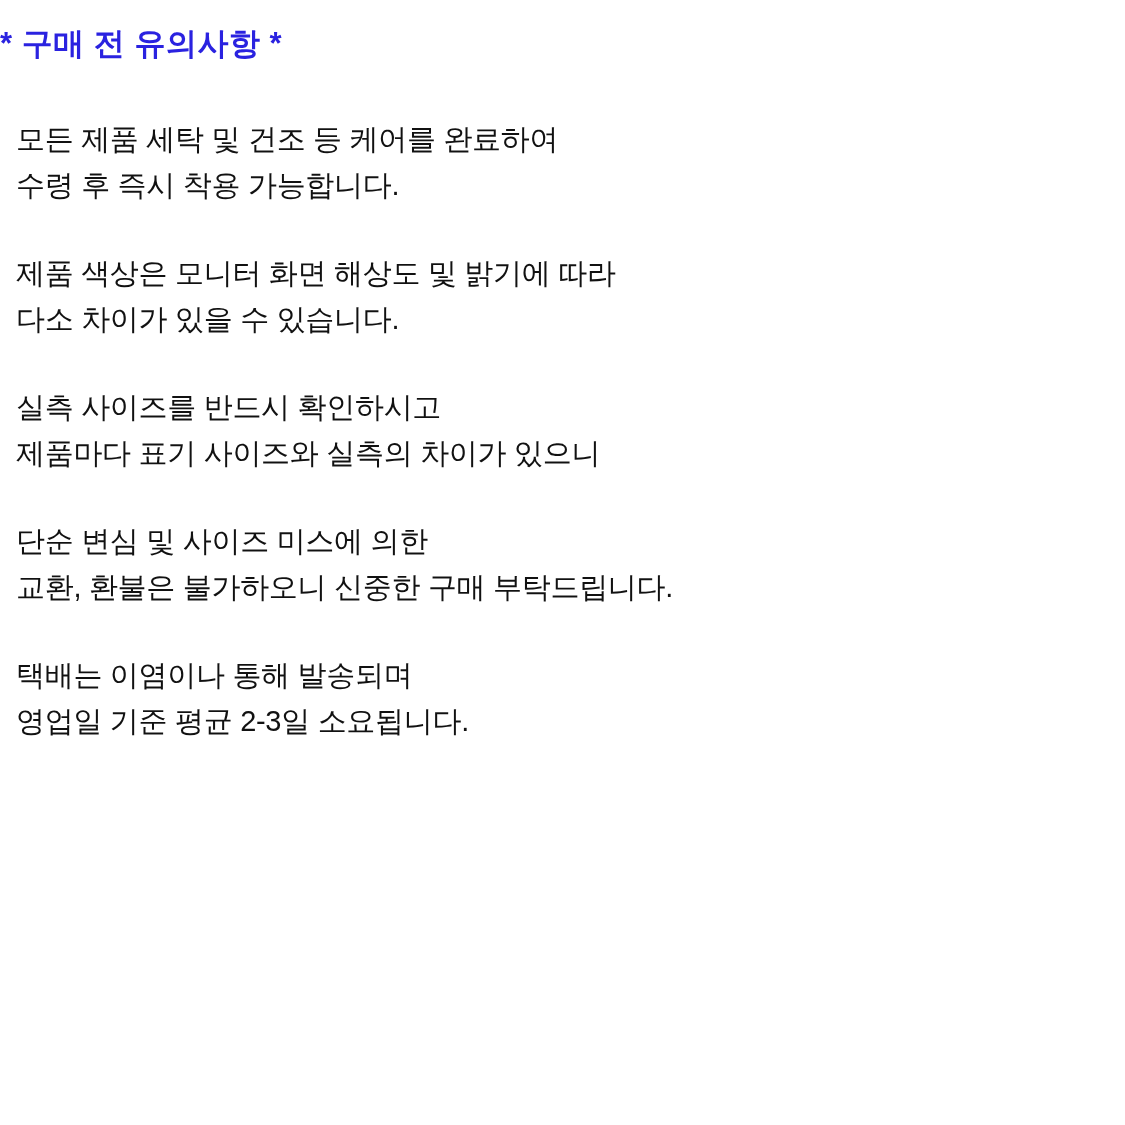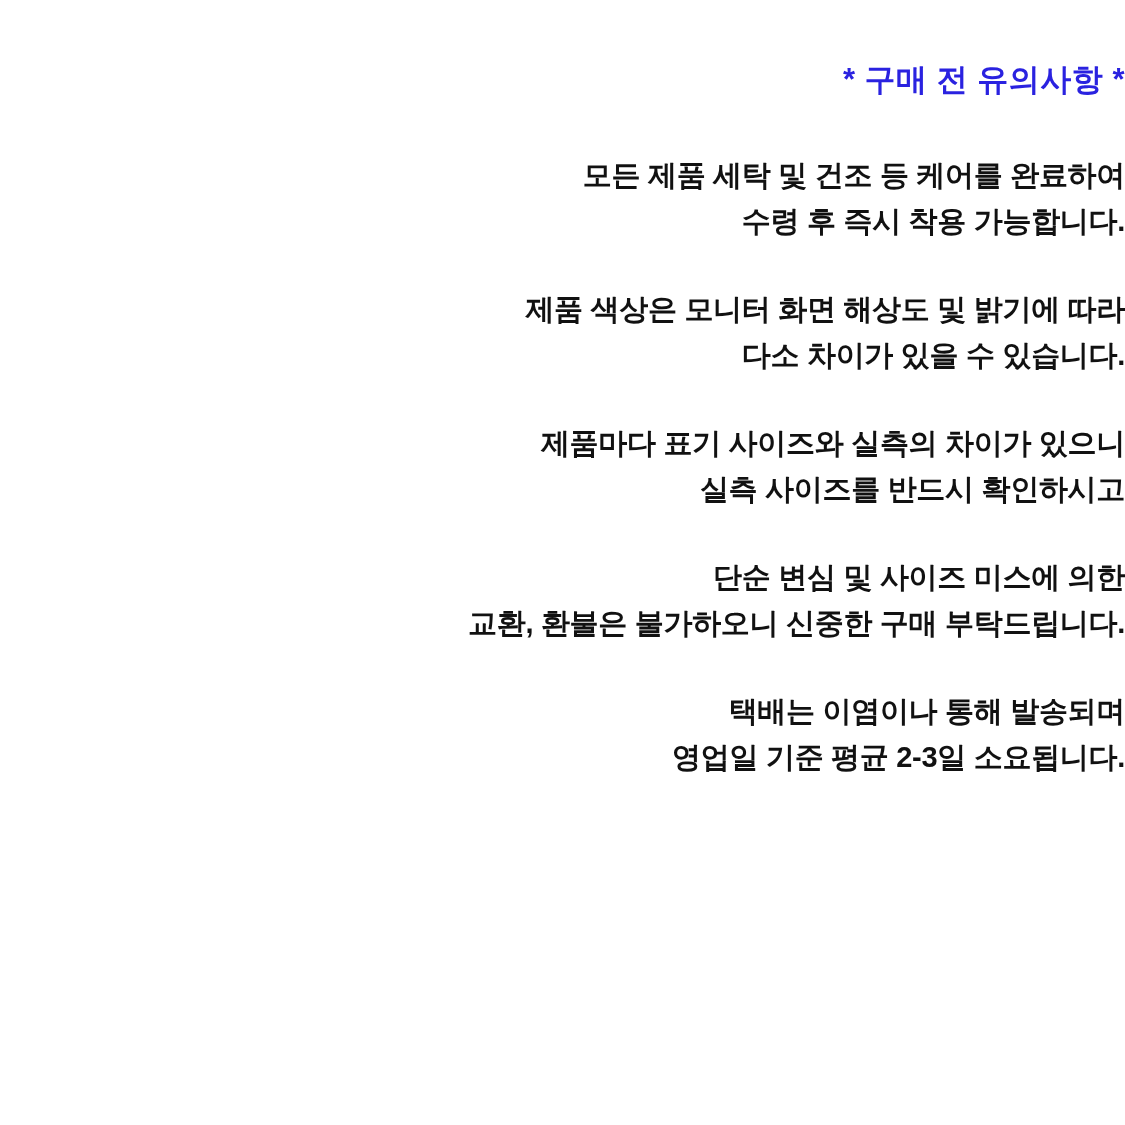--- a/index.html
+++ b/index.html
@@ -10,39 +10,39 @@
   body {
     width: 1125px;
     height: 1125px;
     font-family: "Liberation Sans", "DejaVu Sans", sans-serif;
     overflow: hidden;
   }
   .page {
     width: 1125px;
     height: 1125px;
     box-sizing: border-box;
-    padding-top: 64px;
-    text-align: right;
+    padding-top: 28px;
+    text-align: left;
     background: var(--bg-color, #ffffff);
   }
   .title {
     font-size: 31px;
     font-weight: 800;
     color: var(--title-color, #2a22e0);
     line-height: 32px;
     height: 32px;
     margin: 0 0 56px 0;
     letter-spacing: 0.5px;
   }
   .para {
     font-size: 29px;
-    font-weight: 700;
+    font-weight: 400;
     color: var(--body-color, #111111);
     line-height: 46px;
-    margin: 0 0 42px 0;
+    margin: 0 0 42px 16px;
     letter-spacing: -0.3px;
   }
   .line {
     height: 46px;
     white-space: nowrap;
   }
 </style>
 </head>
 <body>
 
@@ -57,22 +57,22 @@
 
   <div class="para">
   </div>
 
   <div class="para">
     <div class="line">제품 색상은 모니터 화면 해상도 및 밝기에 따라</div>
     <div class="line">다소 차이가 있을 수 있습니다.</div>
   </div>
 
   <div class="para">
+    <div class="line">실측 사이즈를 반드시 확인하시고</div>
     <div class="line">제품마다 표기 사이즈와 실측의 차이가 있으니</div>
-    <div class="line">실측 사이즈를 반드시 확인하시고</div>
   </div>
 
   <div class="para">
     <div class="line">단순 변심 및 사이즈 미스에 의한</div>
     <div class="line">교환, 환불은 불가하오니 신중한 구매 부탁드립니다.</div>
   </div>
 
   <div class="para">
     <div class="line">택배는 이염이나 통해 발송되며</div>
     <div class="line">영업일 기준 평균 2-3일 소요됩니다.</div>

